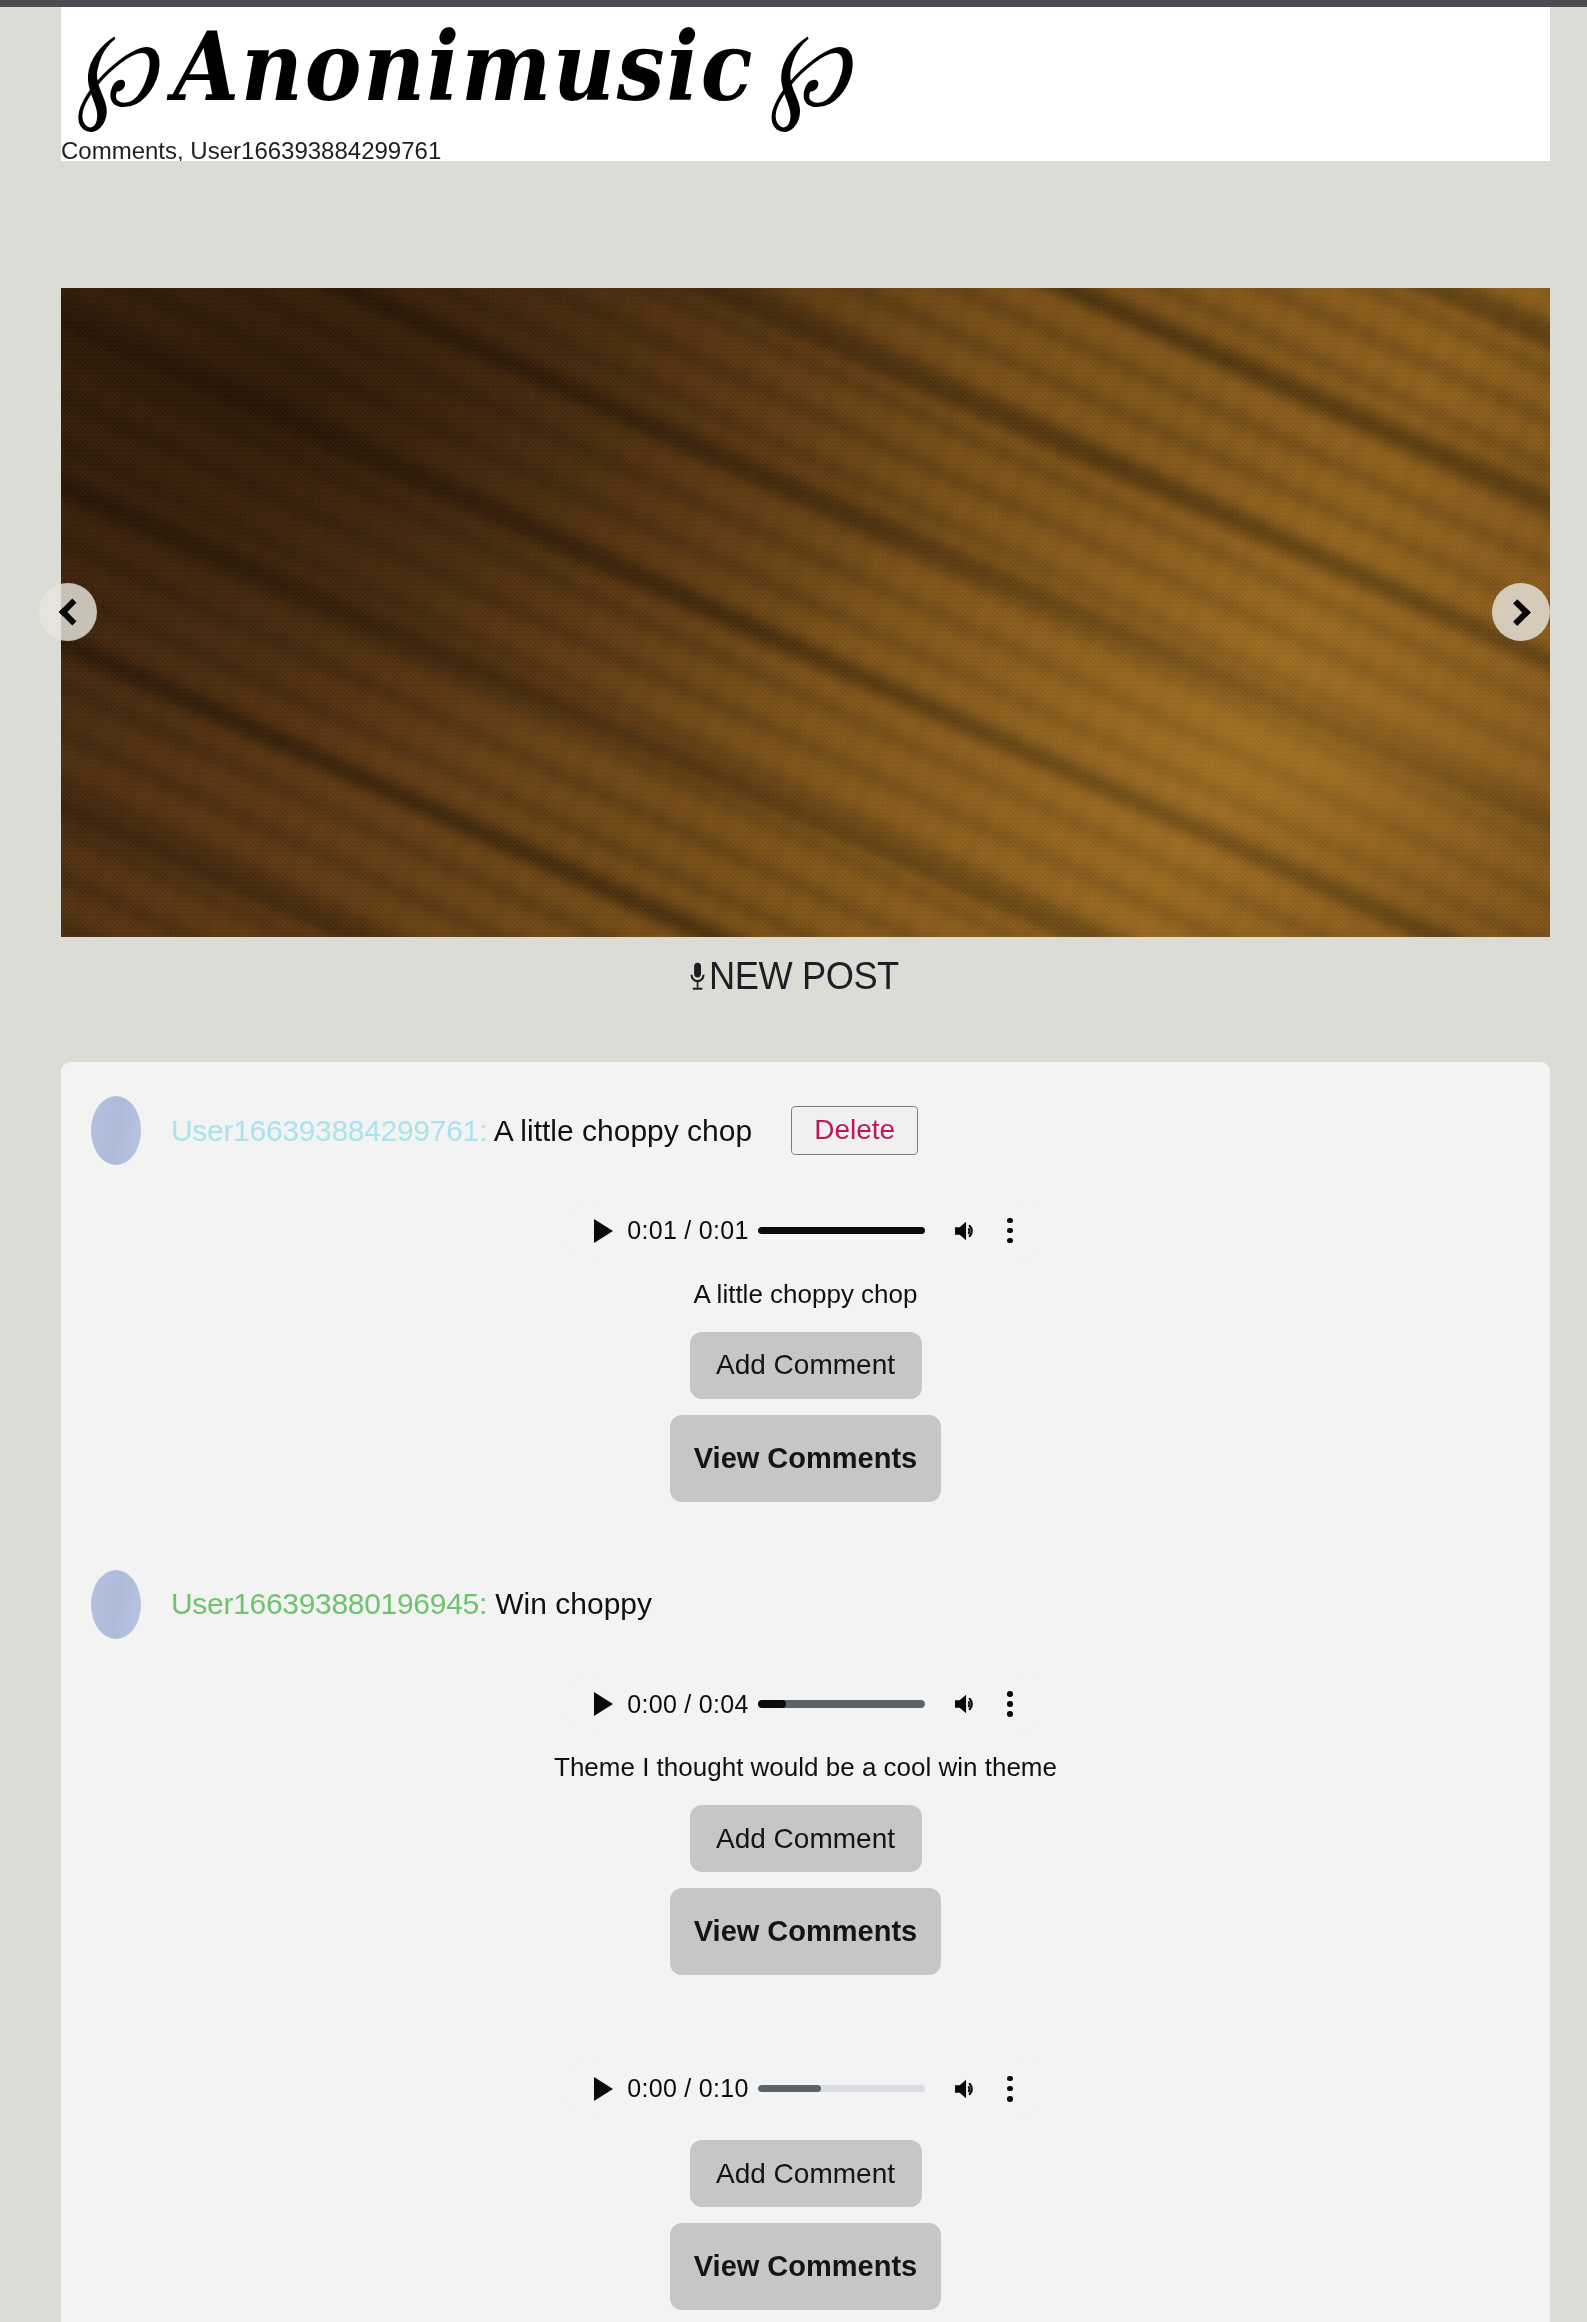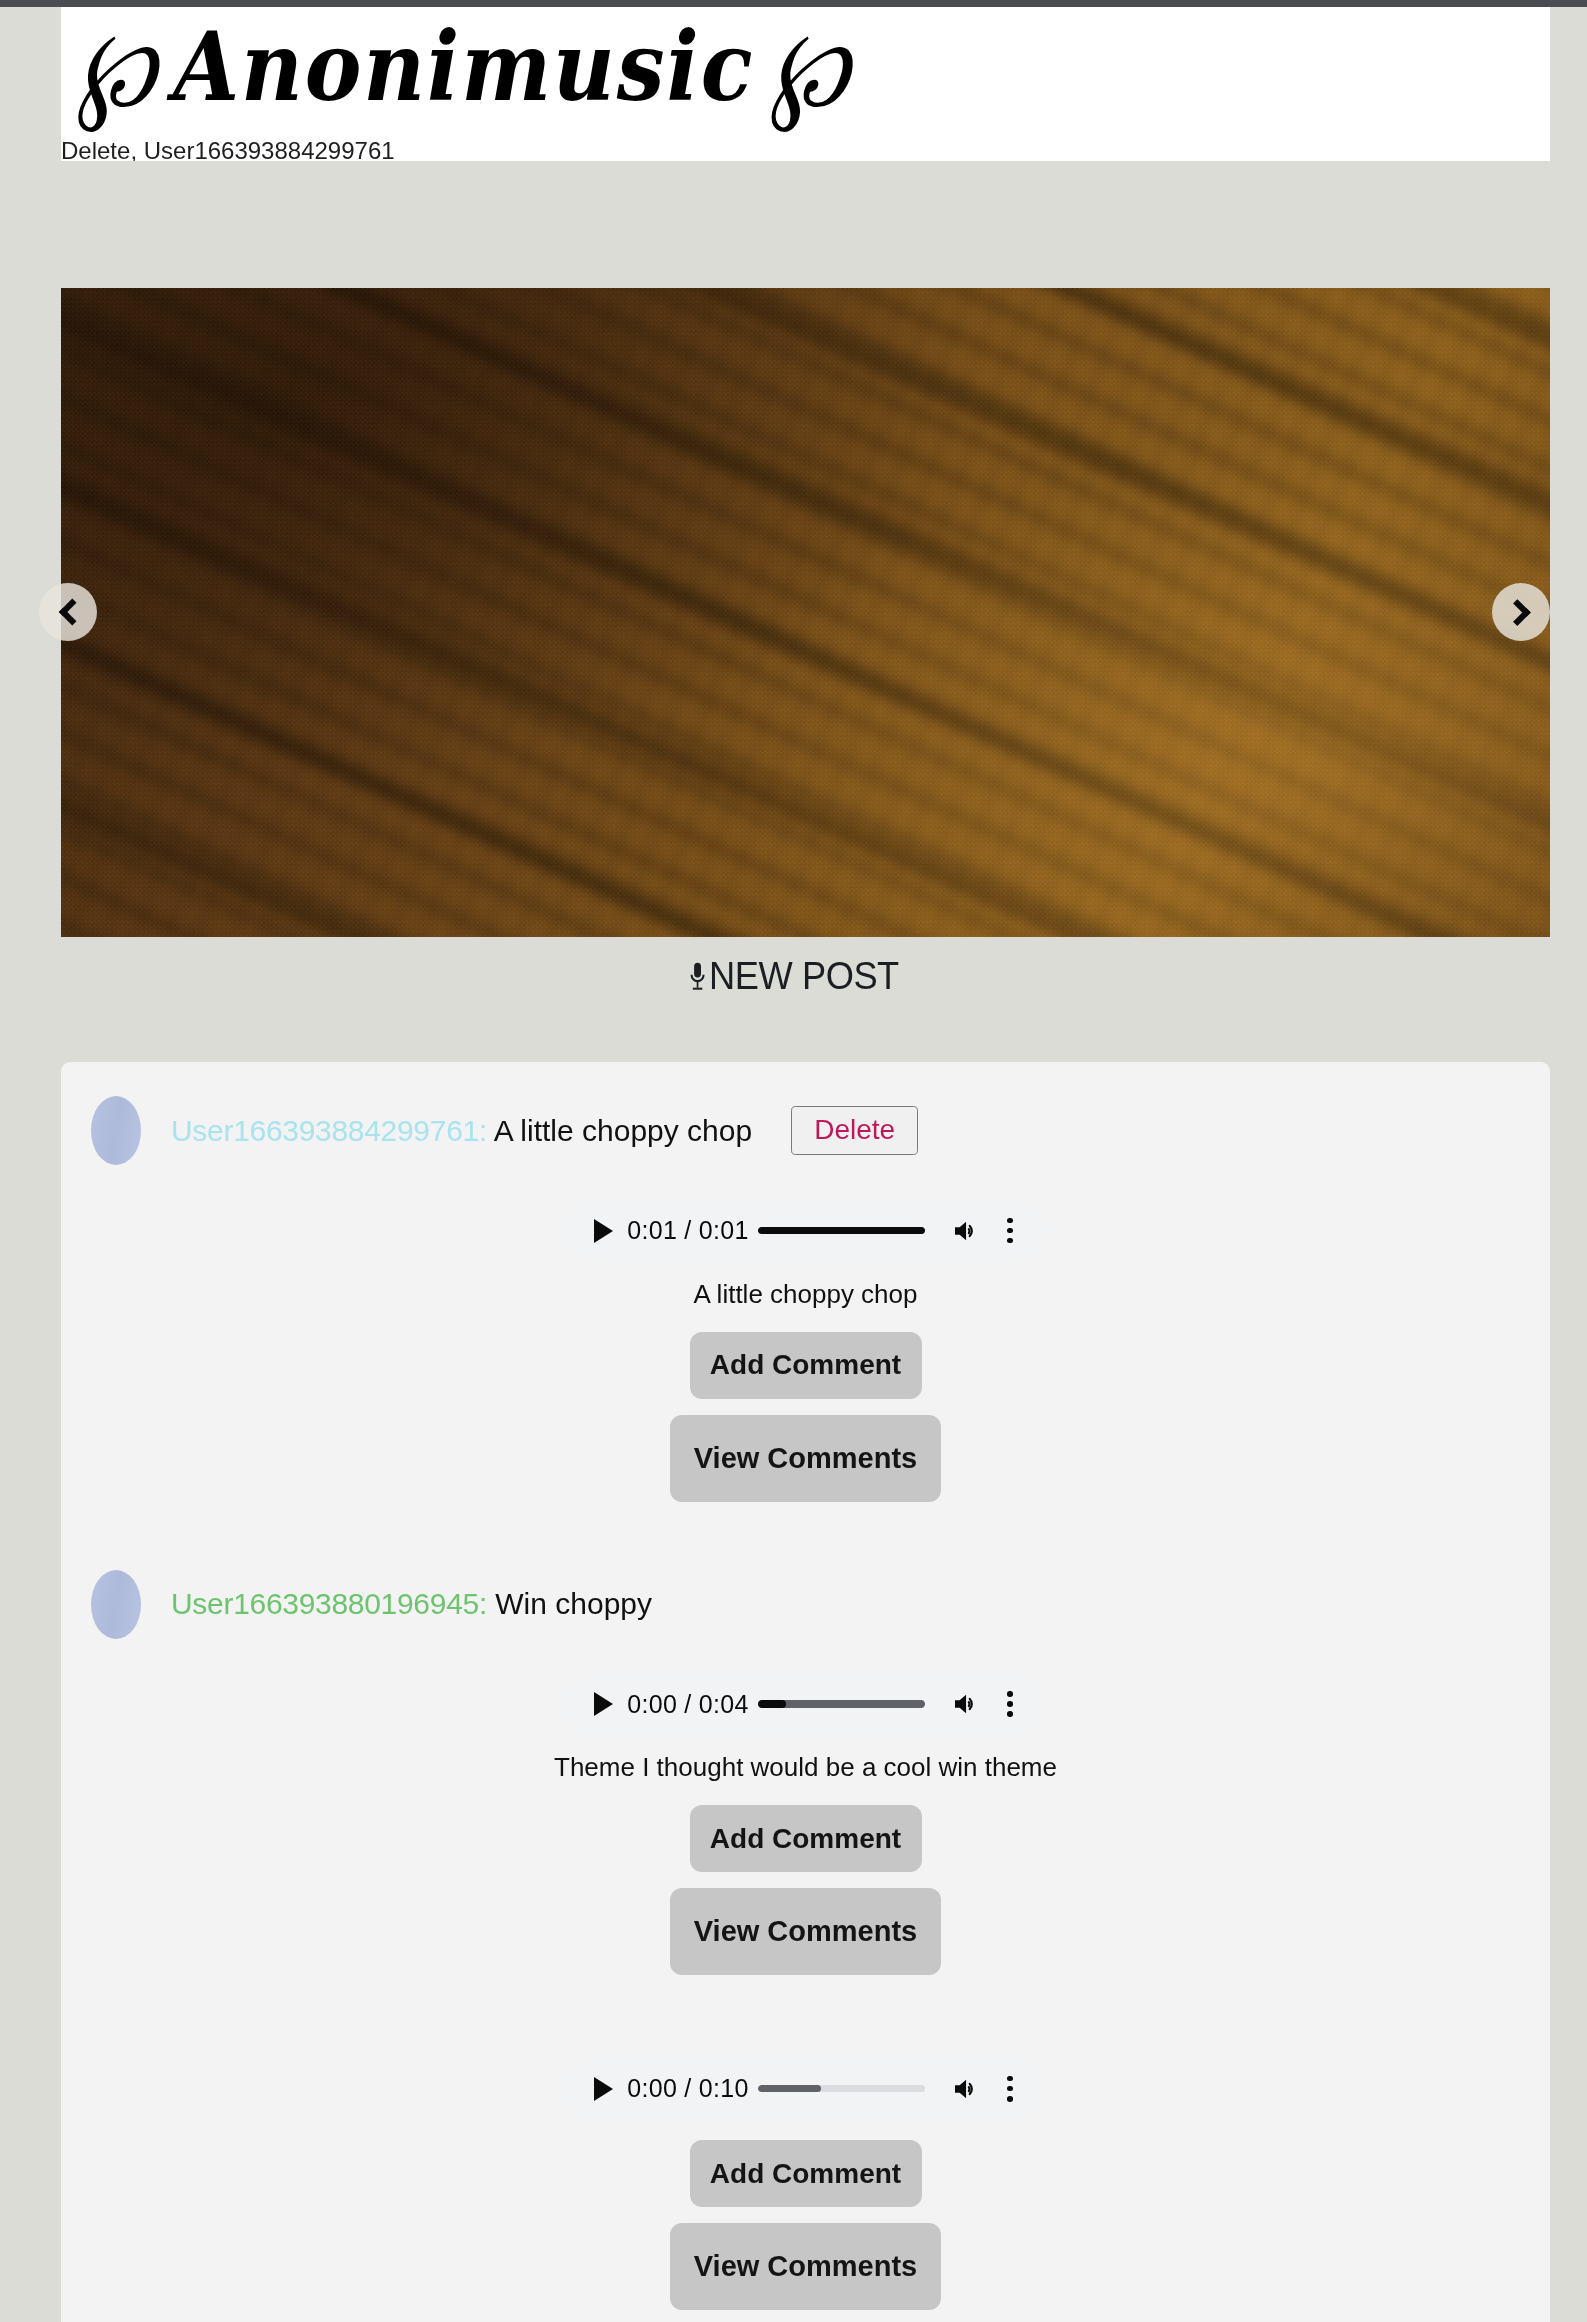--- a/index.html
+++ b/index.html
@@ -263,42 +263,42 @@
     border-radius: 12px;
     background: #c6c6c6;
     color: #141414;
     font-family: "Liberation Sans", sans-serif;
     cursor: pointer;
     padding: 0;
   }
   .cbtn.add {
     width: 232px; height: 67px;
     font-size: 28px;
-    font-weight: 700;
+    font-weight: 400;
   }
   .cbtn.view {
     width: 271px; height: 87px;
     font-size: 29px;
     font-weight: 700;
     margin-top: 16px;
   }
   .post.p1 { padding-top: 24px; }
   .post.p2 { padding-top: 58px; }
   .post.p3 { padding-top: 58px; }
 </style>
 </head>
 <body>
 
 <div class="top-bar"></div>
 
 <div class="header">
   <div class="site-title">
     <span class="orn">℘</span><span>Anonimusic</span><span class="orn">℘</span>
   </div>
-  <div class="welcome">Delete, User166393884299761</div>
+  <div class="welcome">Comments, User166393884299761</div>
 </div>
 
 <div class="carousel">
   <div class="carousel-img"></div>
   <div class="carousel-grain"></div>
 </div>
 <div class="car-arrow prev">
   <span class="chev"></span>
 </div>
 <div class="car-arrow next">

